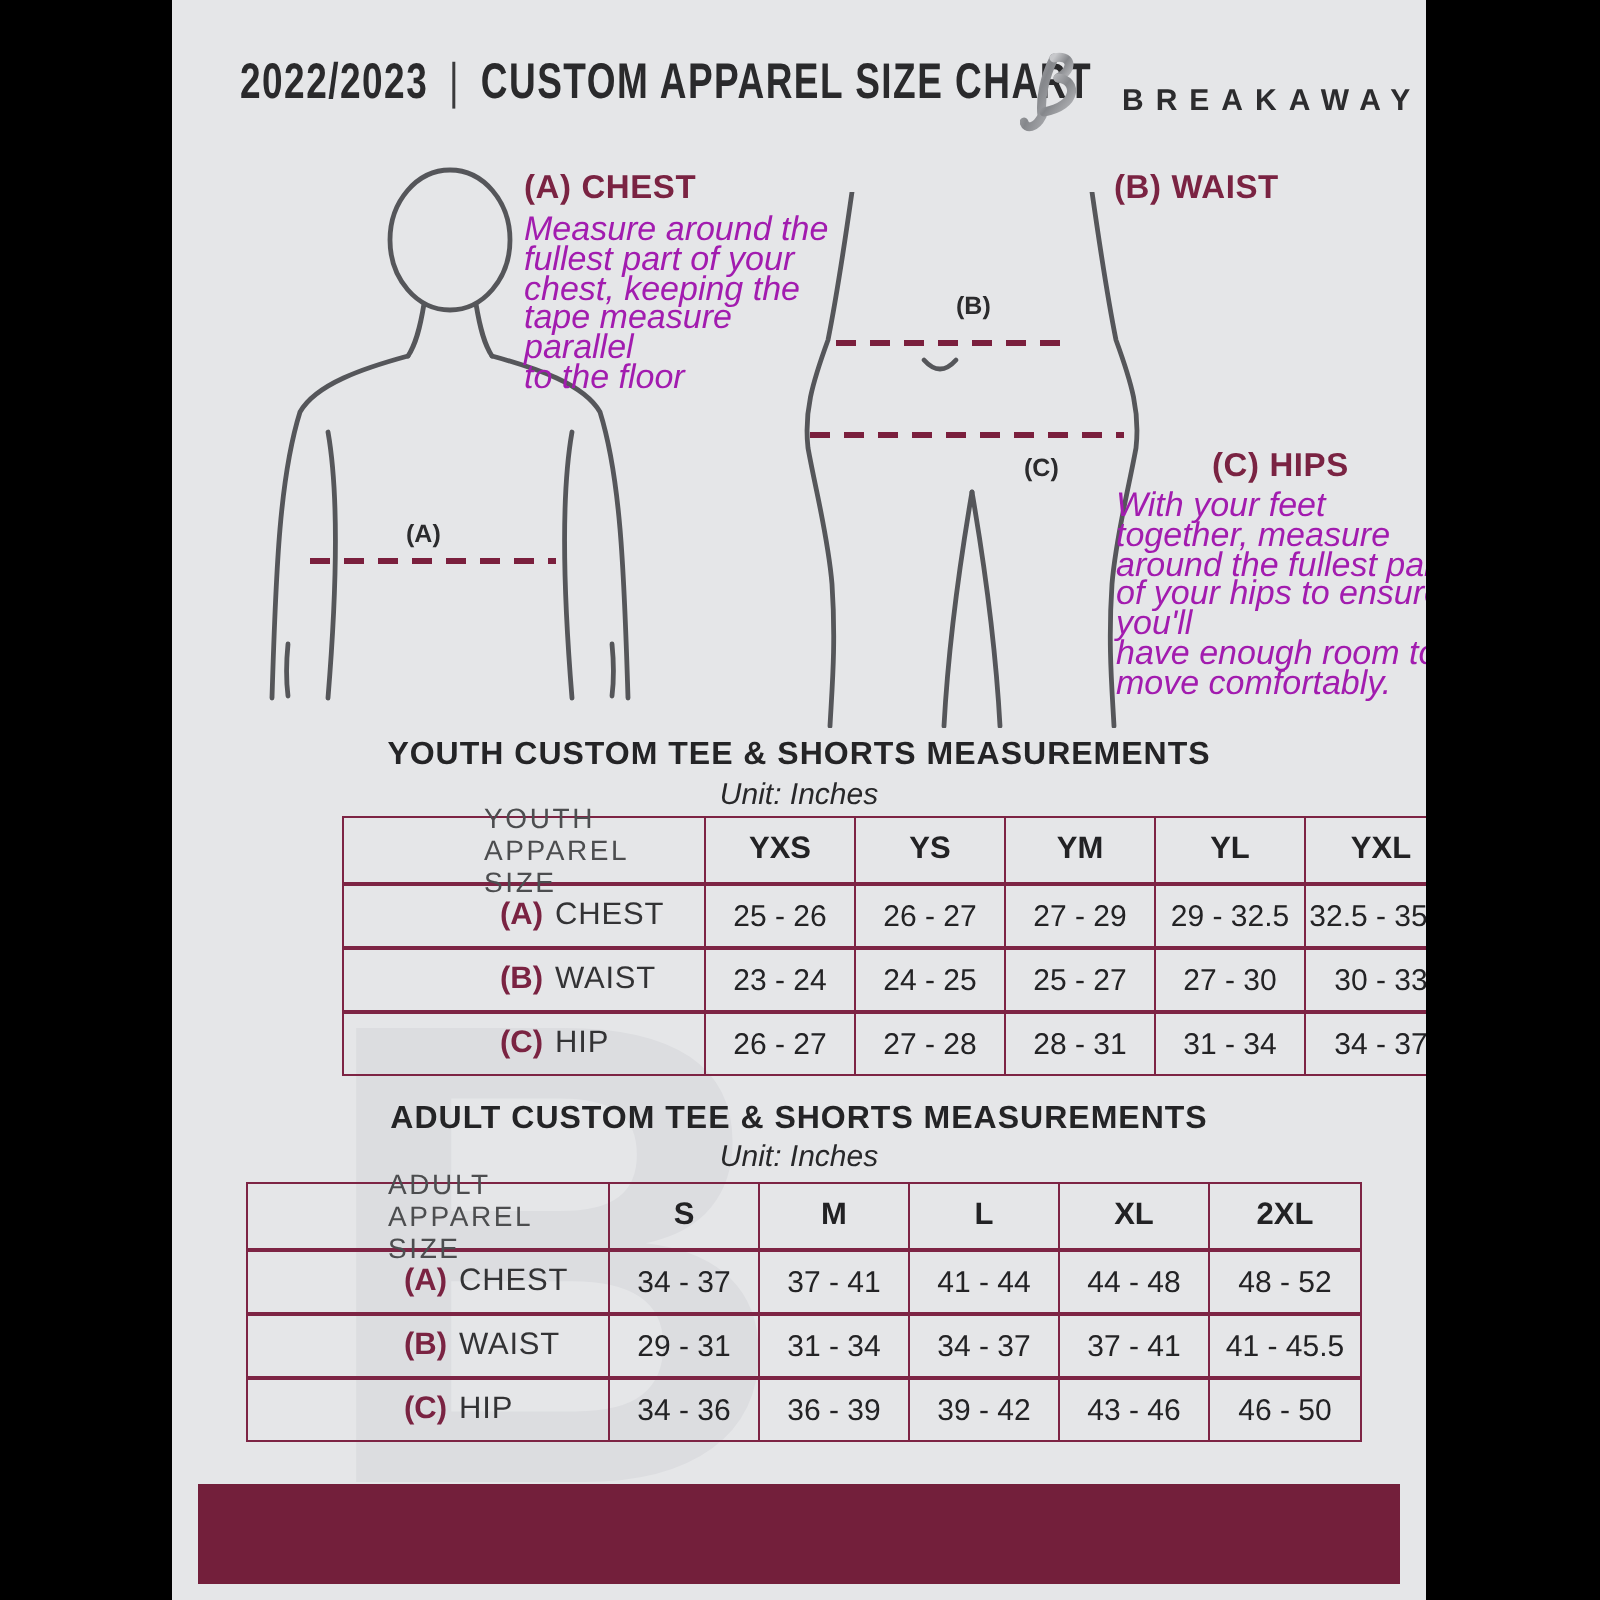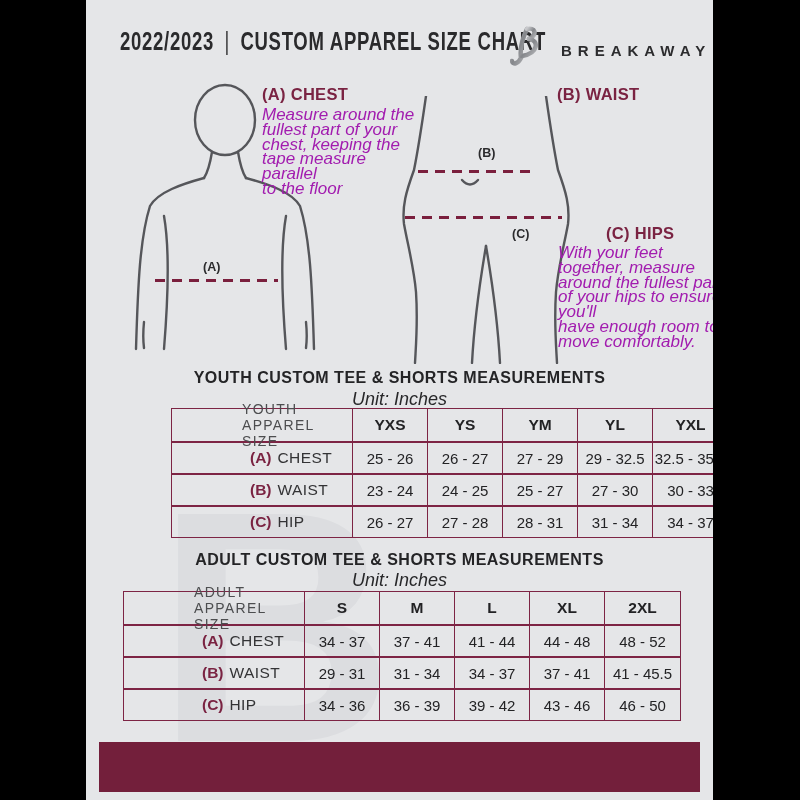--- a/index.html
+++ b/index.html
@@ -24,21 +24,21 @@
           white-space:pre-line;}
   .marker{position:absolute;font-size:12.5px;font-weight:bold;color:#2b2b2d;}
   .dash{position:absolute;height:3px;
         background:repeating-linear-gradient(90deg,#7a1f3d 0 10px,transparent 10px 17px);}
   .fig{position:absolute;}
   .fig path,.fig ellipse{fill:none;stroke:#55565a;stroke-width:2.4;stroke-linecap:round;}
 
   
   .tbl-title{position:absolute;left:0;right:0;text-align:center;font-size:16px;font-weight:bold;
              color:#242426;letter-spacing:.5px;z-index:2;}
-  .tbl-unit{position:absolute;left:0;right:0;text-align:center;font-size:18px;font-style:italic;
+  .tbl-unit{position:absolute;left:0;right:0;text-align:center;font-size:15px;font-style:italic;
             font-weight:500;color:#28282a;z-index:2;}
   .sizetable{position:absolute;left:37px;display:grid;grid-template-columns:181px repeat(5,75px);
              border:1.5px solid #7d2444;z-index:2;}
   .cell{display:flex;align-items:center;justify-content:center;height:30px;
         border-right:1.5px solid #7d2444;border-bottom:2px solid #7d2444;
         font-size:15px;font-weight:500;color:#232325;}
   .cell:nth-child(6n){border-right:none;}
   .cell:nth-last-child(-n+6){border-bottom:none;}
   .cell.hdr{height:32px;font-weight:bold;font-size:15.5px;color:#222224;}
   .cell.corner{justify-content:flex-start;padding-left:70px;font-weight:400;font-size:14px;

